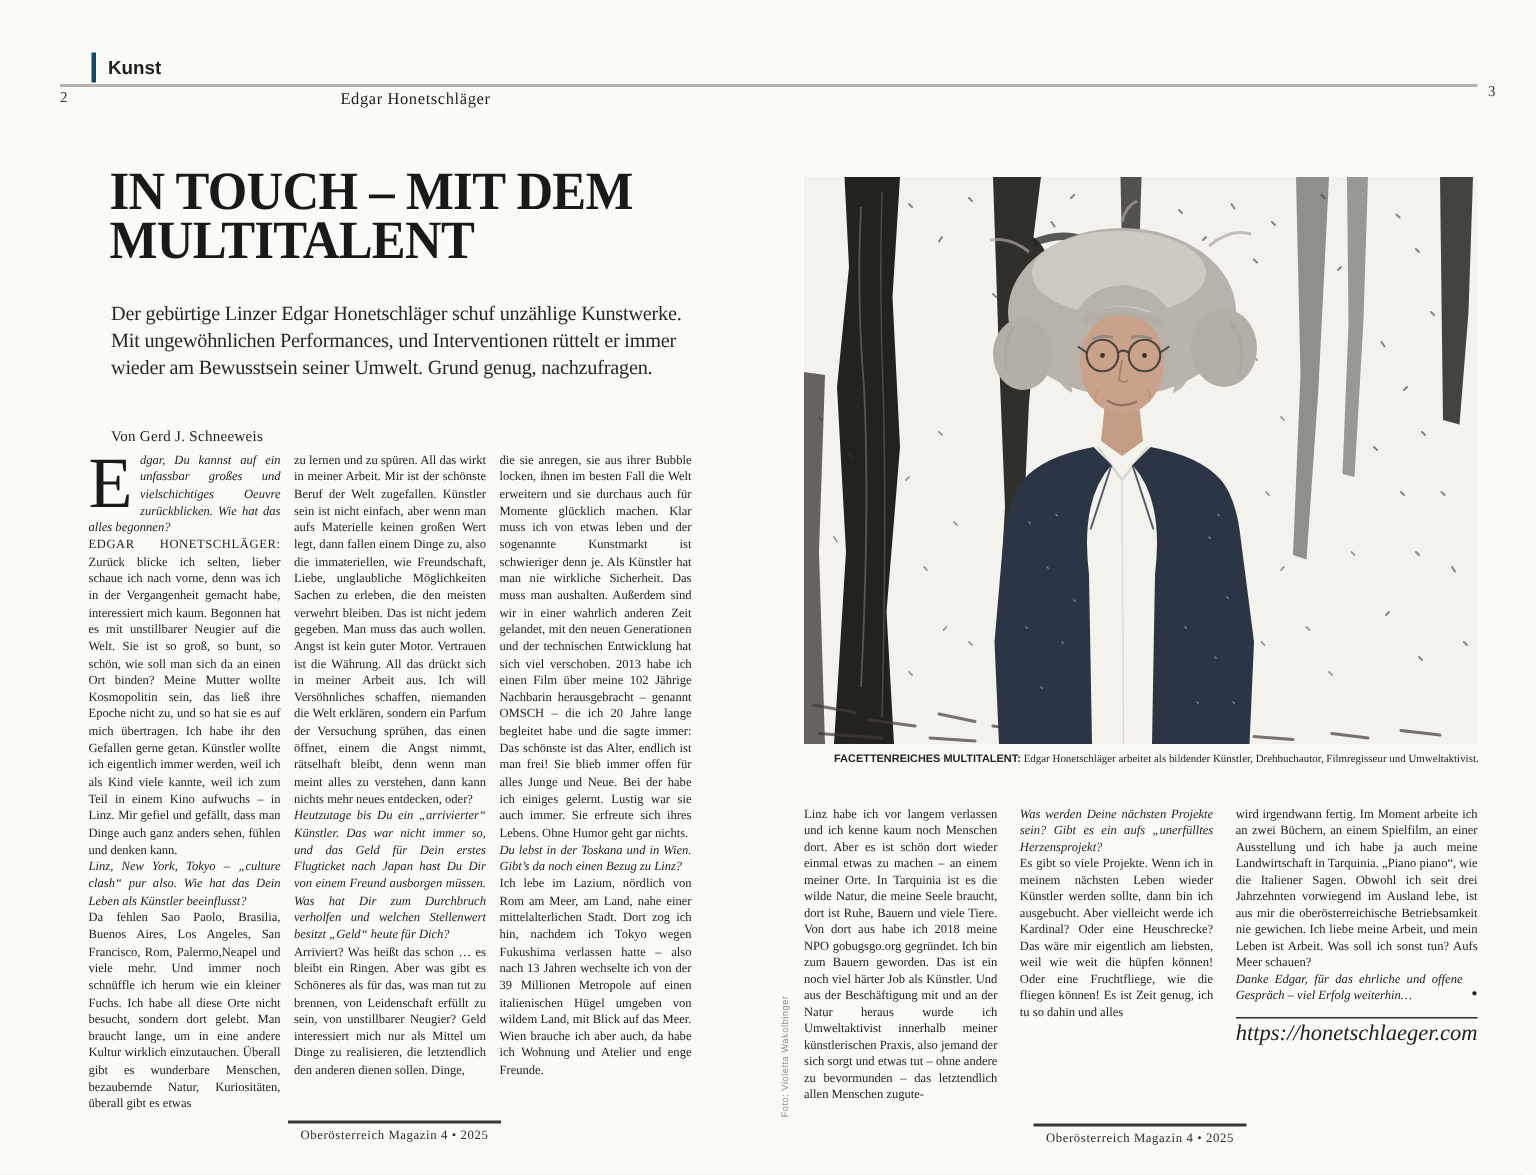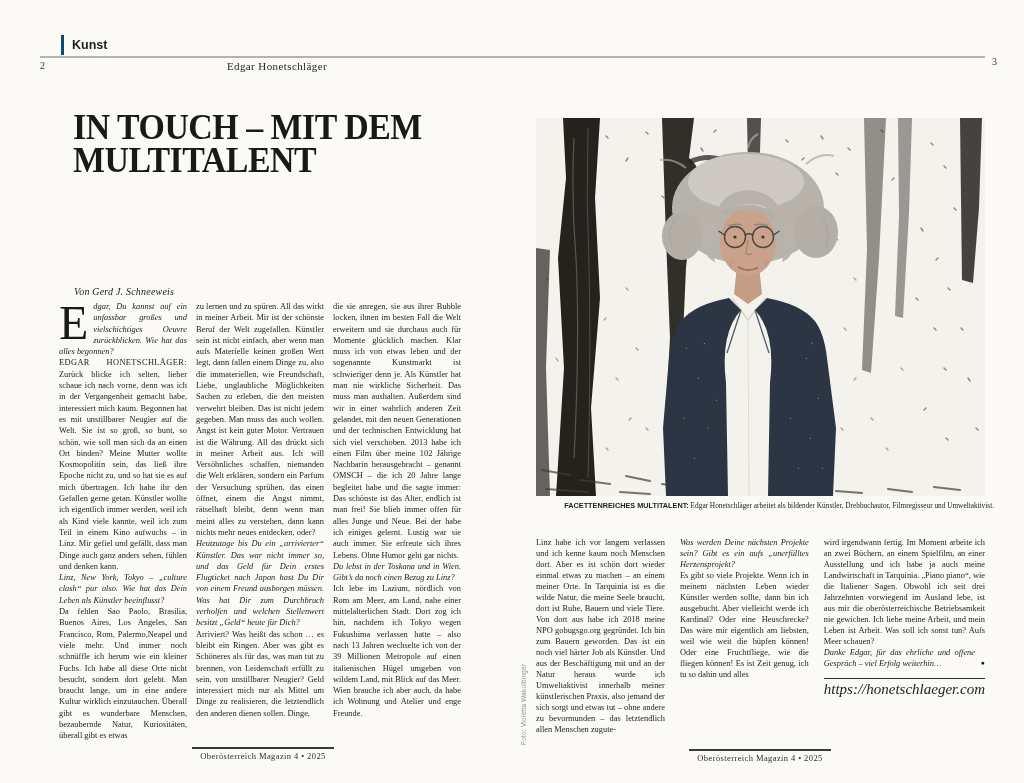--- a/index.html
+++ b/index.html
@@ -12,42 +12,42 @@
   .top-rule{position:absolute;left:40px;top:56px;width:945px;height:2px;background:#b4b3b0;}
   .pn{position:absolute;font-size:10px;color:#333;}
   .pn-left{left:40px;top:60px;}
   .pn-right{left:992px;top:56px;}
   .running{position:absolute;left:76px;top:60px;width:402px;text-align:center;font-size:11px;letter-spacing:.4px;}
 
   
   .title{position:absolute;left:73px;top:111px;font-size:36px;line-height:32.5px;letter-spacing:-.5px;
          color:#191919;font-weight:600;transform:scaleX(.94);transform-origin:left top;}
   .deck{position:absolute;left:74px;top:186px;width:400px;font-size:13.5px;line-height:18.2px;color:#262626;letter-spacing:-.15px;}
-  .byline{position:absolute;left:74px;top:276px;font-size:10px;letter-spacing:.2px;font-style:italic;}
+  .byline{position:absolute;left:74px;top:276px;font-size:10px;letter-spacing:.2px;}
 
   .cols{position:absolute;display:flex;}
   .cols-left{left:59px;top:301px;width:402px;gap:9px;}
   .cols-right{left:536px;top:537px;width:449px;gap:15px;}
   .col{flex:1;font-size:8.4px;line-height:11.3px;text-align:justify;color:#222;}
   .cols-right .col{line-height:11px;}
   .col p{margin:0;}
   .q{font-style:italic;}
   .gap{margin-top:9px;}
   .dropcap{float:left;font-size:48px;line-height:37px;padding:3px 5px 0 0;font-style:normal;color:#1a1a1a;}
   .speaker{letter-spacing:.4px;}
 
   .lfooter-rule{position:absolute;left:192px;top:747px;width:142px;height:1.5px;background:#3a3a38;}
   .lfooter-text{position:absolute;left:163px;top:751px;width:200px;text-align:center;font-size:8.5px;letter-spacing:.4px;color:#2c2c2c;}
   .rfooter-rule{position:absolute;left:689px;top:749px;width:142px;height:1.5px;background:#3a3a38;}
   .rfooter-text{position:absolute;left:660px;top:753px;width:200px;text-align:center;font-size:8.5px;letter-spacing:.4px;color:#2c2c2c;}
 
   
   .photo{position:absolute;left:536px;top:118px;width:449px;height:378px;}
   .photo svg{display:block;}
-  .caption{position:absolute;left:536px;top:501px;width:458px;font-size:7.3px;white-space:nowrap;color:#222;text-align:right;}
+  .caption{position:absolute;left:556px;top:501px;width:458px;font-size:7.3px;white-space:nowrap;color:#222;}
   .caption .cap-label{font-family:"Liberation Sans",sans-serif;font-weight:700;}
   .credit{position:absolute;left:520px;top:645px;height:100px;writing-mode:vertical-rl;transform:rotate(180deg);
           font-family:"Liberation Sans",sans-serif;font-size:6.3px;color:#8d8d89;letter-spacing:.3px;}
 
   .thanks{position:relative;padding-right:10px;font-family:Liberation Serif, serif;}
   .endmark{position:absolute;right:0;bottom:1px;font-size:6.5px;font-style:normal;color:#111;}
   .urlrule{border-top:1.2px solid #2e2e2c;margin-top:9px;}
   .url{font-style:italic;font-size:15px;padding-top:5px;text-align:left;}
 </style>
 </head>
@@ -58,20 +58,21 @@
   <div class="kunst">Kunst</div>
   <div class="top-rule"></div>
   <div class="pn pn-left">2</div>
   <div class="running">Edgar Honetschläger</div>
   <div class="pn pn-right">3</div>
 
   <h1 class="title" style="margin:0;">
     <div>IN TOUCH – MIT DEM</div>
     <div>MULTITALENT</div>
   </h1>
+  <p class="deck">Der gebürtige Linzer Edgar Honetschläger schuf unzählige Kunstwerke. Mit ungewöhnlichen Performances, und Interventionen rüttelt er immer wieder am Bewusstsein seiner Umwelt. Grund genug, nachzufragen.</p>
   <p class="byline">Von Gerd J. Schneeweis</p>
 
   <div class="cols cols-left">
     <div class="col">
       <p class="q"><span class="dropcap">E</span><span>dgar, Du kannst auf ein unfassbar großes und vielschichtiges Oeuvre zurückblicken. Wie hat das alles begonnen?</span></p>
       <p><span class="speaker">EDGAR HONETSCHLÄGER:</span> <span>Zurück blicke ich selten, lieber schaue ich nach vorne, denn was ich in der Vergangenheit gemacht habe, interessiert mich kaum. Begonnen hat es mit unstillbarer Neugier auf die Welt. Sie ist so groß, so bunt, so schön, wie soll man sich da an einen Ort binden? Meine Mutter wollte Kosmopolitin sein, das ließ ihre Epoche nicht zu, und so hat sie es auf mich übertragen. Ich habe ihr den Gefallen gerne getan. Künstler wollte ich eigentlich immer werden, weil ich als Kind viele kannte, weil ich zum Teil in einem Kino aufwuchs – in Linz. Mir gefiel und gefällt, dass man Dinge auch ganz anders sehen, fühlen und denken kann.</span></p>
       <p class="q gap">Linz, New York, Tokyo – „culture clash“ pur also. Wie hat das Dein Leben als Künstler beeinflusst?</p>
       <p>Da fehlen Sao Paolo, Brasilia, Buenos Aires, Los Angeles, San Francisco, Rom, Palermo,Neapel und viele mehr. Und immer noch schnüffle ich herum wie ein kleiner Fuchs. Ich habe all diese Orte nicht besucht, sondern dort gelebt. Man braucht lange, um in eine andere Kultur wirklich einzutauchen. Überall gibt es wunderbare Menschen, bezaubernde Natur, Kuriositäten, überall gibt es etwas</p>
     </div>
     <div class="col">

